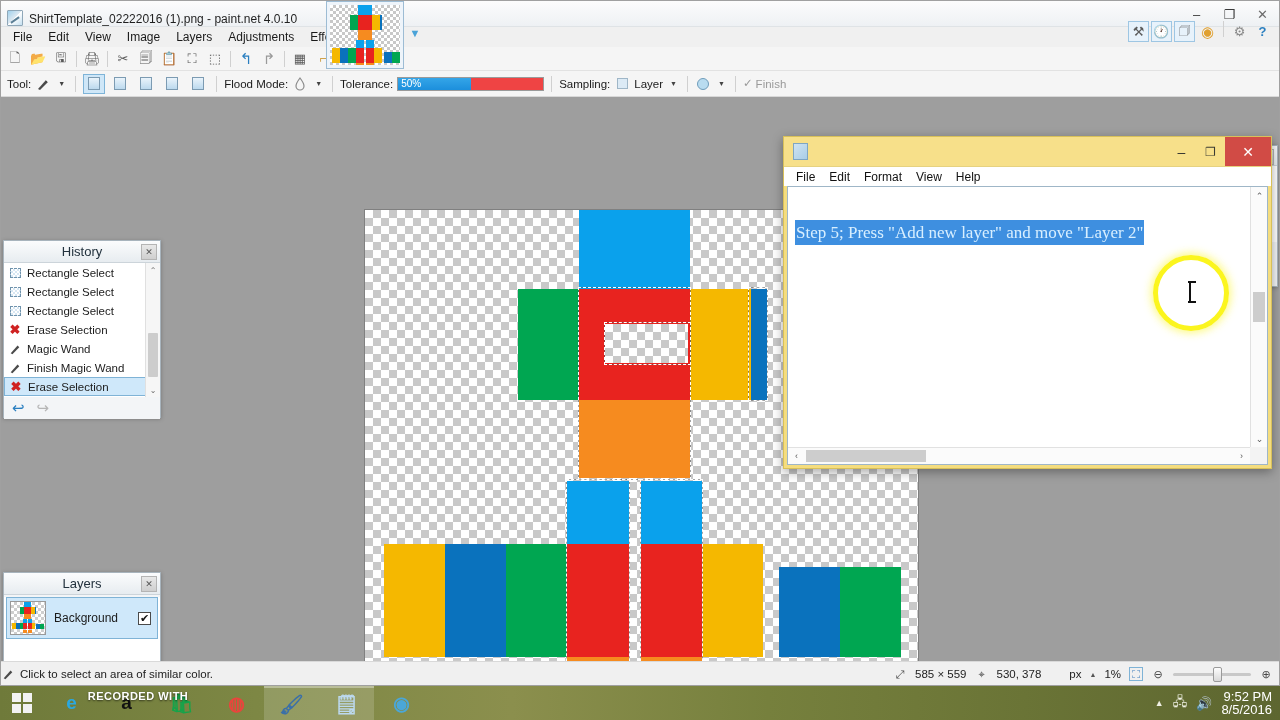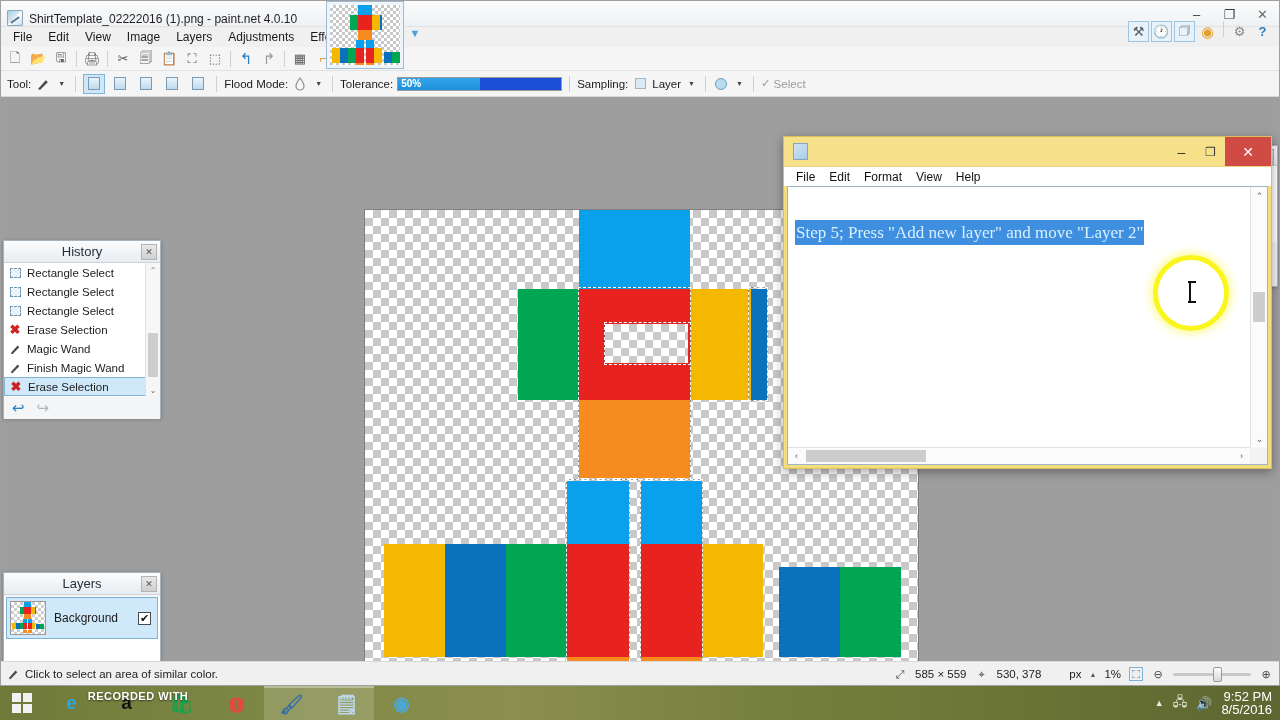--- a/index.html
+++ b/index.html
@@ -98,21 +98,21 @@
   .dd-arrow { font-size:7px; color:#444; padding:0 3px; }
   .segbtn {
     width:22px;height:20px;border:1px solid transparent;display:flex;align-items:center;justify-content:center;
   }
   .segbtn.active { background:#cfe7f8; border:1px solid #7eb4d8; }
   .segico{
     width:12px;height:13px;border:1px solid #7c9bb2;
     background:linear-gradient(to bottom,#eaf4fb,#bcd9ee);
   }
   .tol-track {
-    width:165px;height:14px;background:#1d4ed8;border:1px solid #9a9a9a; position:relative;font-weight:bold;
+    width:147px;height:14px;background:#ef4444;border:1px solid #9a9a9a; position:relative;
   }
   .tol-fill{position:absolute;left:0;top:0;bottom:0;width:50%;background:linear-gradient(to bottom,#34a5e8,#1c8fdc);}
   .tol-val{position:absolute;left:3px;top:0;font-size:10px;color:#fff;line-height:12px;}
   .finish { color:#9a9a9a; display:flex; align-items:center; gap:3px;}
 
   
   .workarea { flex:1 1 auto; position:relative; background:#9e9e9e; overflow:hidden;}
 
   
   #canvas {
@@ -202,21 +202,21 @@
   #tools-panel .panel-title{font-size:12px;}
   .tools-grid{display:grid;grid-template-columns:1fr 1fr;background:#fff;padding:3px 2px;gap:2px;}
   .tool-cell{height:22px;display:flex;align-items:center;justify-content:center;font-size:12px;color:#35566e;}
 
   
   .statusbar {
     height:24px; background:#f0f0f0; border-top:1px solid #d9d9d9;
     display:flex; align-items:center; font-size:11.5px; color:#222; flex:0 0 24px;
     position:relative;
   }
-  .sb-left{display:flex;align-items:center;gap:5px;padding-left:5px;}
+  .sb-left{display:flex;align-items:center;gap:5px;}
   .sb-right{position:absolute;right:6px;top:0;height:24px;display:flex;align-items:center;gap:8px;}
   .sb-ico{width:14px;height:14px;display:flex;align-items:center;justify-content:center;color:#4a4a4a;font-size:11px;}
   .zoom-track{width:78px;height:3px;background:#c8c8c8;position:relative;border-radius:2px;}
   .zoom-knob{position:absolute;left:40px;top:-6px;width:9px;height:15px;background:linear-gradient(to bottom,#fdfdfd,#d8d8d8);border:1px solid #9a9a9a;border-radius:2px;}
 
   
   #notepad {
     position:absolute; left:783px; top:136px; width:489px; height:333px;
     background:#f5dd7e; border:1px solid #d8c05a;
     box-shadow:0 3px 10px rgba(0,0,0,.35);
@@ -413,21 +413,21 @@
     <div class="tb-sep"></div>
     <span class="tool-swatch">
       <svg width="14" height="14" viewBox="0 0 14 14">
           <circle cx="7" cy="7" r="5.5" fill="#b9dcf0" stroke="#6f9cba"></circle>
         </svg>
     </span>
     <span class="dd-arrow">▼</span>
     <div class="tb-sep"></div>
     <span class="finish">
       <span class="g">✓</span>
-      <span>Select</span>
+      <span>Finish</span>
     </span>
   </div>
 
   <div class="doc-thumb-wrap">
     <div class="doc-thumb" id="thumb-mini">
         <i style="left: 27.9px; top: 0px; width: 14.4px; height: 10.2857px; background: rgb(10, 161, 236);"></i>
         <i style="left: 19.9286px; top: 10.2857px; width: 7.97143px; height: 14.4px; background: rgb(0, 166, 81);"></i>
         <i style="left: 27.9px; top: 10.2857px; width: 14.4px; height: 14.4px; background: rgb(232, 35, 31);"></i>
         <i style="left: 42.3px; top: 10.2857px; width: 7.97143px; height: 14.4px; background: rgb(245, 184, 0);"></i>
         <i style="left: 50.2714px; top: 10.2857px; width: 2.05714px; height: 14.4px; background: rgb(10, 114, 189);"></i>

